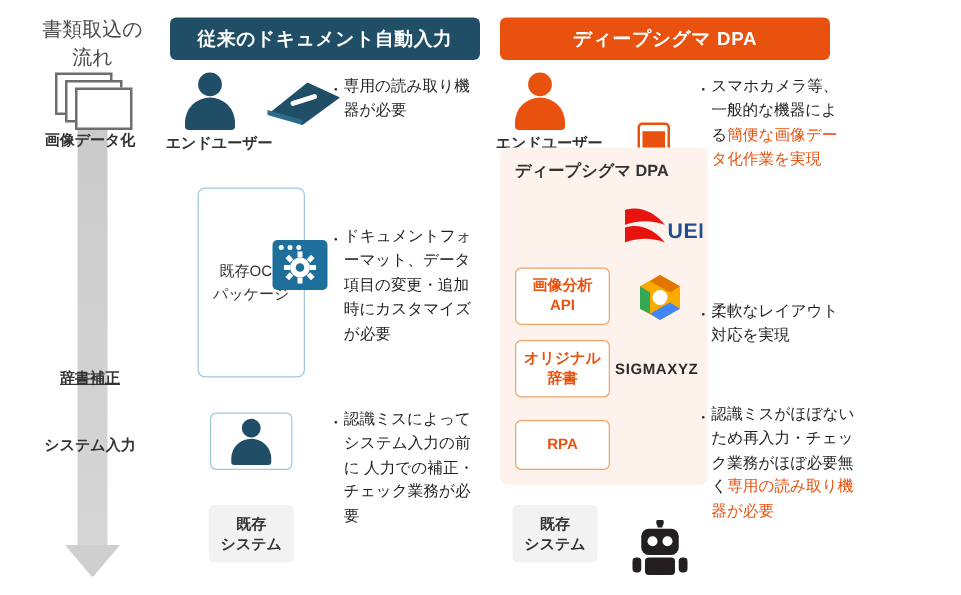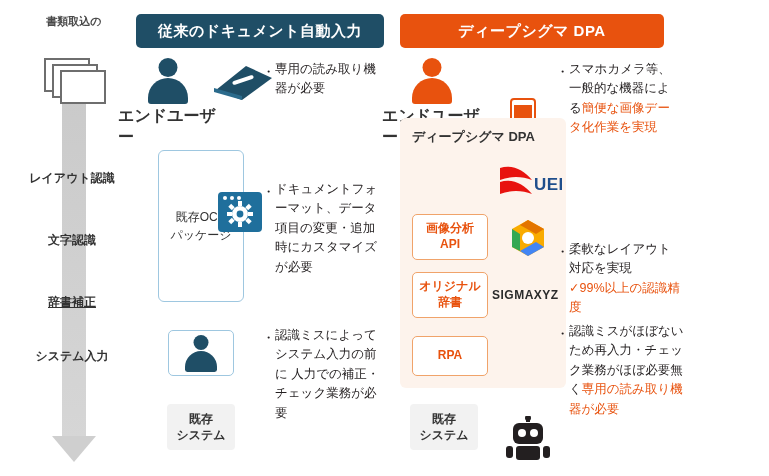--- a/index.html
+++ b/index.html
@@ -14,21 +14,21 @@
     overflow: hidden;
   }
   .canvas { position: relative; width: 769px; height: 476px; }
 
   
   .abs { position: absolute; }
 
   
   .flow-title {
     left: 28px; top: 14px; width: 92px;
-    font-size: 11px; line-height: 1.35; font-weight: bold;
+    font-size: 16px; line-height: 1.35; font-weight: normal;
     color: #4a4a4a; text-align: center;
   }
   .flow-arrow {
     left: 62px; top: 60px; width: 24px; height: 380px;
     background: linear-gradient(#c9c9c9, #d6d6d6);
   }
   .flow-arrow-head {
     left: 52px; top: 436px;
     width: 0; height: 0;
     border-left: 22px solid transparent;
@@ -59,21 +59,21 @@
   }
   .person .body {
     position: absolute; left: 50%; transform: translateX(-50%);
     top: 20px; width: 40px; height: 26px;
     border-radius: 20px 20px 3px 3px;
   }
   .person.navy .head, .person.navy .body { background: #1f4e66; }
   .person.orange .head, .person.orange .body { background: #e8520e; }
 
   .icon-caption {
-    font-size: 16px; font-weight: bold; text-align: left; color: #333;
+    font-size: 12px; font-weight: bold; text-align: right; color: #333;
   }
 
   
   .scanner { width: 60px; height: 36px; }
 
   
   .docs { width: 62px; height: 48px; }
   .docs .sheet {
     position: absolute; width: 46px; height: 34px;
     background: #fff; border: 2px solid #6e6e6e;
@@ -151,27 +151,27 @@
   
   .logo-text { font-weight: bold; letter-spacing: 0.5px; }
 </style>
 </head>
 <body>
 
 <div class="canvas">
 
   <div class="abs flow-title">
     <div>書類取込の</div>
+    <div>流れ</div>
   </div>
 
   <div class="abs flow-arrow"></div>
   <div class="abs flow-arrow-head"></div>
 
-  <div class="abs flow-label" style="top:170px;">レイアウト認識</div>
-  <div class="abs flow-label" style="top:232px;">文字認識</div>
+  <div class="abs flow-label" style="top:104px;">画像データ化</div>
   <div class="abs flow-label" style="top:294px;text-decoration:underline;">辞書補正</div>
   <div class="abs col-header hdr-legacy">従来のドキュメント自動入力</div>
 
   <div class="abs flow-label" style="top:348px;">システム入力</div>
   <div class="abs col-header hdr-dpa">ディープシグマ DPA</div>
 
   <div class="abs docs" style="left:44px; top:58px;">
     <div class="sheet" style="left:0; top:0;"></div>
     <div class="sheet" style="left:8px; top:6px;"></div>
     <div class="sheet" style="left:16px; top:12px;"></div>
@@ -324,21 +324,20 @@
     <span class="dot">・</span>
     <span class="txt">
       <span>スマホカメラ等、一般的な機器による</span><span class="hl">簡便な画像データ化作業を実現</span>
     </span>
   </div>
 
   <div class="abs bullet" style="left:556px; top:240px; width:126px;">
     <span class="dot">・</span>
     <span class="txt">
       <span>柔軟なレイアウト対応を実現</span>
-      <span class="hl" style="display:block;">✓99%以上の認識精度</span>
     </span>
   </div>
 
   <div class="abs bullet" style="left:556px; top:322px; width:130px;">
     <span class="dot">・</span>
     <span class="txt">
       <span>認識ミスがほぼないため再入力・チェック業務がほぼ必要無く</span><span class="hl">専用の読み取り機器が必要</span>
     </span>
   </div>
 

